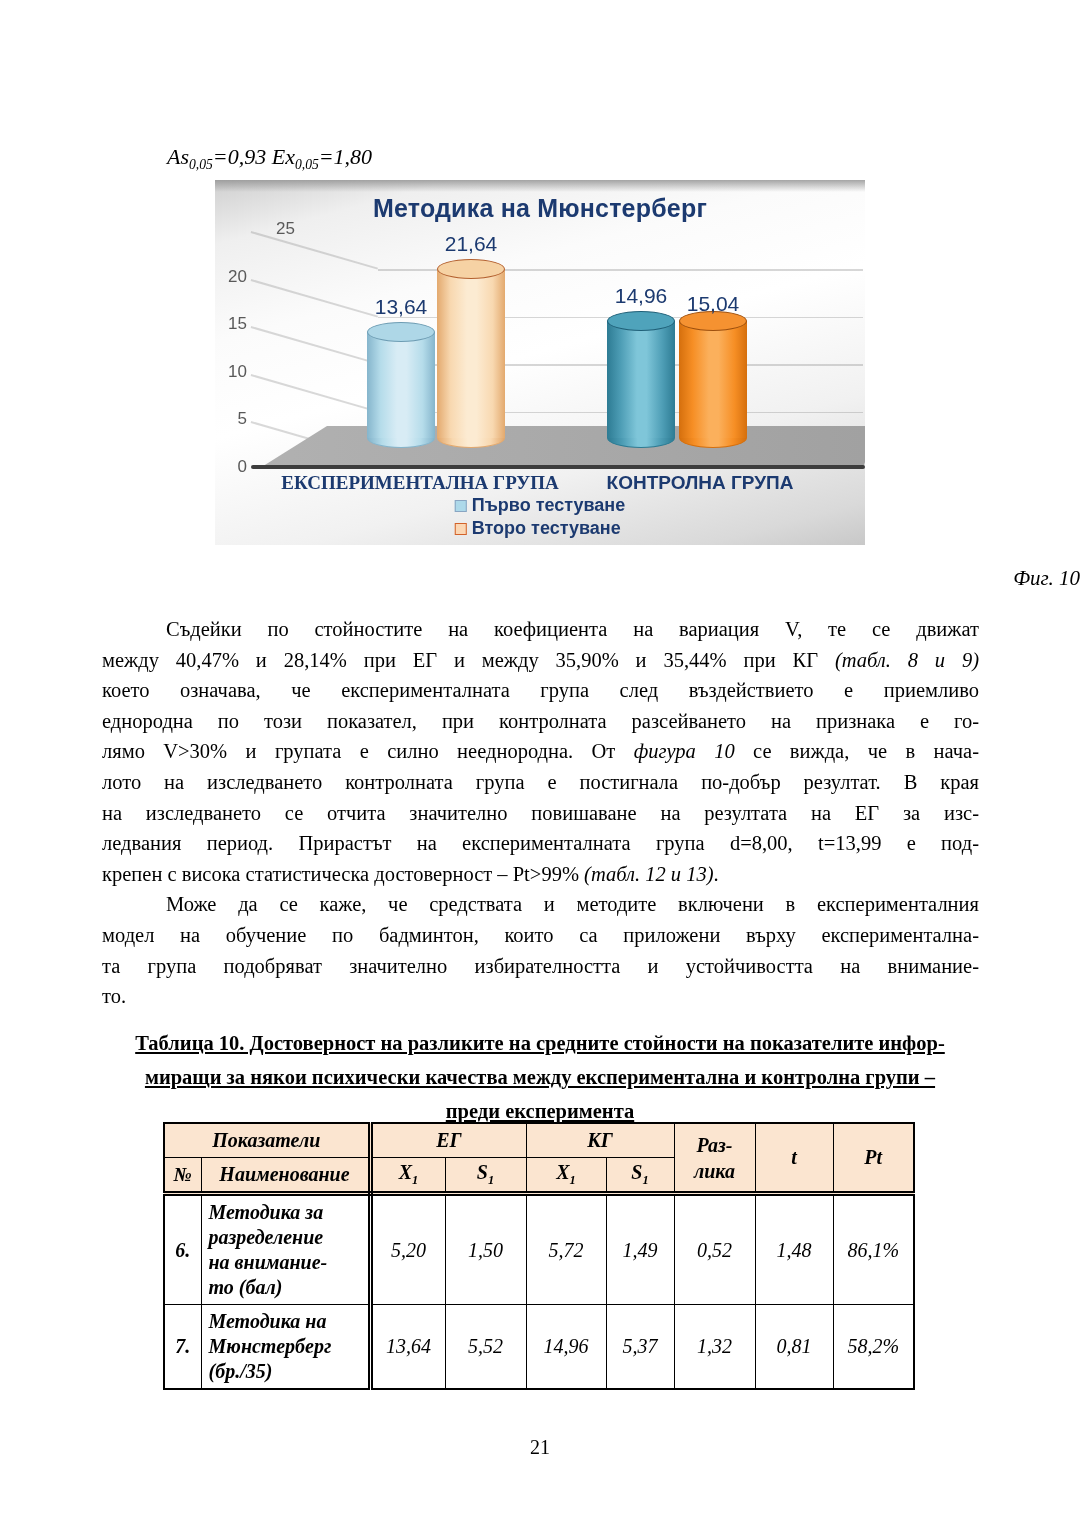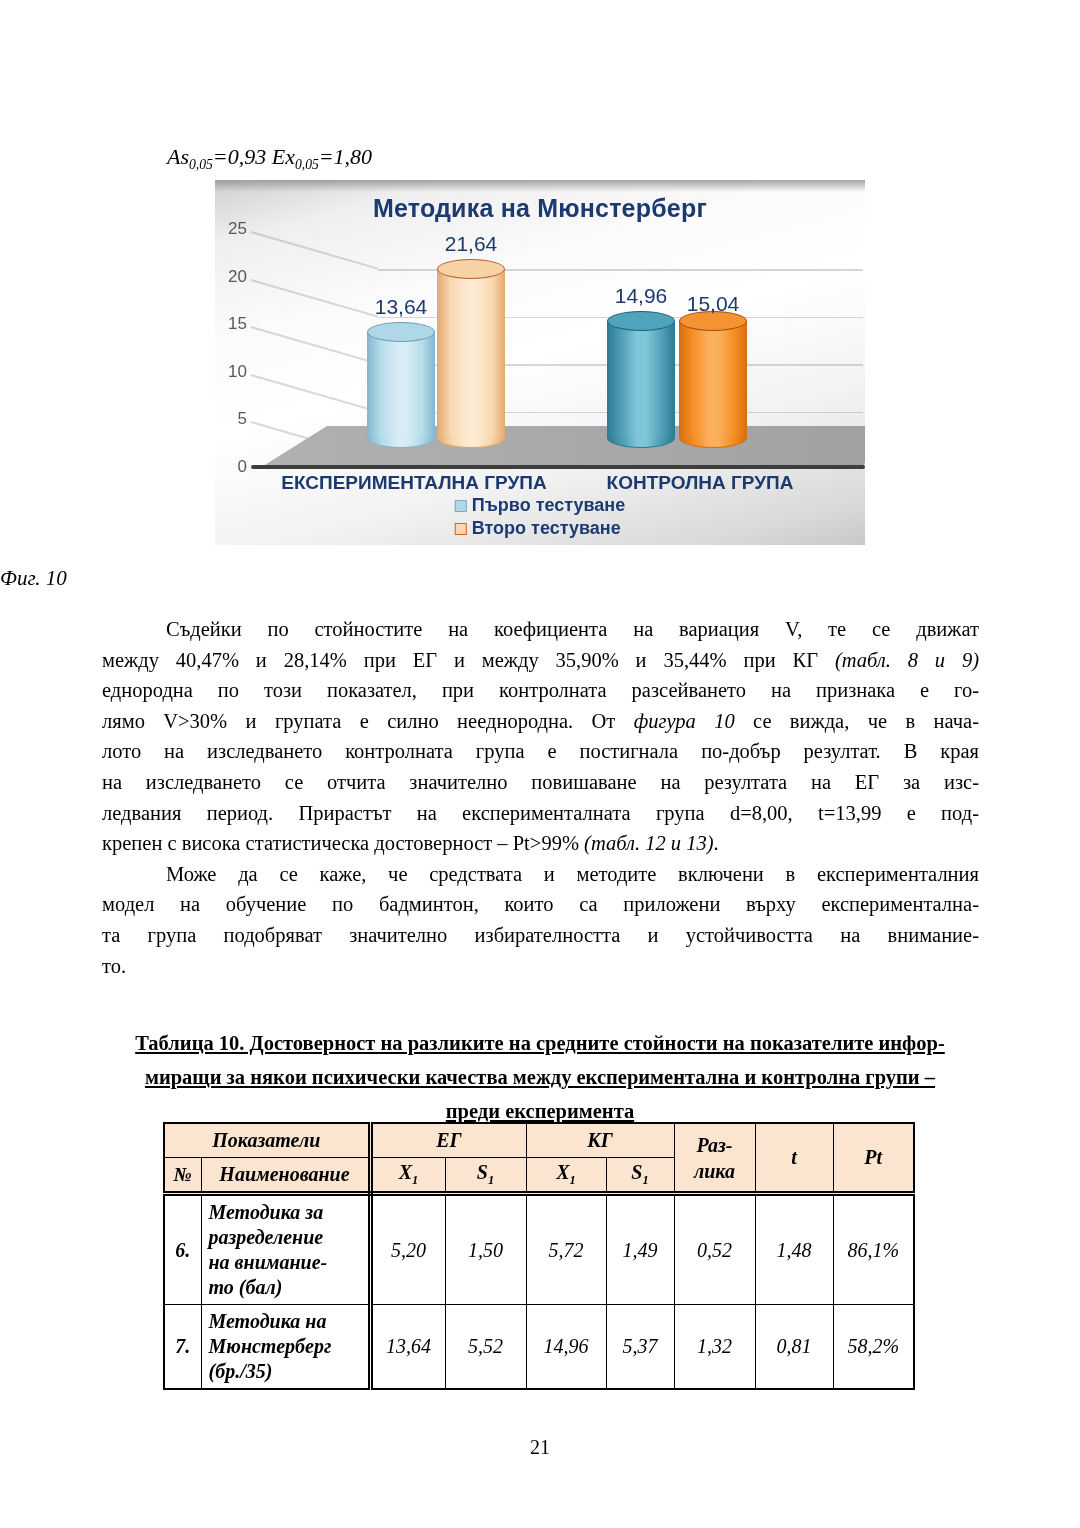--- a/index.html
+++ b/index.html
@@ -38,21 +38,21 @@
   .cyl-top{position:absolute;left:0;right:0;top:0;height:20px;border-radius:50%;box-sizing:border-box;
          background:var(--top);border:1px solid var(--rim);}
   .bar-label{position:absolute;width:90px;text-align:center;font-size:21px;font-weight:normal;color:var(--navy);z-index:5;}
   .cat-label{position:absolute;top:292px;text-align:center;font-size:19px;font-weight:bold;color:var(--navy);z-index:5;}
   .legend{position:absolute;left:50%;transform:translateX(-50%);top:314px;z-index:5;}
   .legend-item{display:flex;align-items:center;gap:5px;height:23px;}
   .legend-swatch{width:12px;height:12px;border:1.5px solid #888;box-sizing:border-box;background:#ccc;}
   .legend-label{font-size:18px;font-weight:bold;color:var(--navy);}
 
   
-  .fig-caption{position:absolute;left:0;right:0;top:566px;text-align:left;font-style:italic;font-size:21px;}
+  .fig-caption{position:absolute;left:0;right:0;top:566px;text-align:right;font-style:italic;font-size:21px;}
 
   
   .bodytext{position:absolute;left:102px;top:614px;width:877px;font-size:20.5px;}
   .para .tline{line-height:30.6px;text-align:justify;text-align-last:justify;white-space:normal;}
   .para .tline.indent{text-indent:64px;}
   .para .tline.last{text-align-last:left;}
   .it{font-style:italic;}
 
   
   .table-caption{position:absolute;left:90px;top:1026px;width:900px;font-weight:bold;font-size:20.5px;}
@@ -97,21 +97,21 @@
         <div class="gridline horiz" style="top: 231.9px;"></div>
         <div class="ytick" style="top: 181.9px; color: rgb(89, 89, 89);">10</div>
         <div class="gridline diag" style="left: 36px; top: 146.35px;"></div>
         <div class="gridline horiz" style="top: 184.35px;"></div>
         <div class="ytick" style="top: 134.35px; color: rgb(89, 89, 89);">15</div>
         <div class="gridline diag" style="left: 36px; top: 98.8px;"></div>
         <div class="gridline horiz" style="top: 136.8px;"></div>
         <div class="ytick" style="top: 86.8px; color: rgb(89, 89, 89);">20</div>
         <div class="gridline diag" style="left: 36px; top: 51.25px;"></div>
         <div class="gridline horiz" style="top: 89.25px;"></div>
-        <div class="ytick" style="top: 39.25px; color: rgb(89, 89, 89);">25</div>
+        <div class="ytick" style="top: 39.25px; color: rgb(89, 89, 89); padding-left: 48px;">25</div>
         <div class="cyl" style="left: 152px; top: 141.608px; width: 68px; height: 126.392px; --light: #d8ecf5; --mid: #b5dcea; --edge: #85b5cc; --top: #aed7e7; --rim: #6d9cb3;">
           <div class="cyl-bot"></div>
           <div class="cyl-body"></div>
           <div class="cyl-top"></div>
         </div>
         <div class="bar-label" style="left: 141px; top: 114.608px;">13,64</div>
         <div class="cyl" style="left: 392px; top: 131.312px; width: 68px; height: 136.688px; --light: #7fc6d9; --mid: #4d9db5; --edge: #2d7b93; --top: #4fa3bb; --rim: #1f5f77;">
           <div class="cyl-bot"></div>
           <div class="cyl-body"></div>
           <div class="cyl-top"></div>
@@ -122,41 +122,42 @@
           <div class="cyl-body"></div>
           <div class="cyl-top"></div>
         </div>
         <div class="bar-label" style="left: 211px; top: 52.208px;">21,64</div>
         <div class="cyl" style="left: 464px; top: 130.688px; width: 68px; height: 137.312px; --light: #fbb05c; --mid: #f68e24; --edge: #d56f0d; --top: #f59231; --rim: #9c4f0e;">
           <div class="cyl-bot"></div>
           <div class="cyl-body"></div>
           <div class="cyl-top"></div>
         </div>
         <div class="bar-label" style="left: 453px; top: 112px;">15,04</div>
-        <div class="cat-label" style="left: 4px; width: 390px;">ЕКСПЕРИМЕНТАЛНА ГРУПА</div>
+        <div class="cat-label" style="left: 10px; width: 390px; font-family: Liberation Serif, serif;">ЕКСПЕРИМЕНТАЛНА ГРУПА</div>
         <div class="cat-label" style="left: 325px; width: 320px;">КОНТРОЛНА ГРУПА</div>
       </div>
     <div class="legend">
       <div class="legend-item">
         <span class="legend-swatch" style="background: rgb(173, 217, 234); border-color: rgb(137, 165, 194);"></span>
         <span class="legend-label">Първо тестуване</span>
       </div>
       <div class="legend-item">
         <span class="legend-swatch" style="background: rgb(251, 215, 180); border-color: rgb(210, 98, 42);"></span>
         <span class="legend-label">Второ тестуване</span>
       </div>
     </div>
   </div>
 
   <div class="fig-caption">Фиг. 10</div>
 
   <div class="bodytext">
     <div class="para">
         <div class="tline indent"><span>Съдейки по стойностите на коефициента на вариация V, те се движат</span></div>
         <div class="tline"><span>между 40,47% и 28,14% при ЕГ и между 35,90% и 35,44% при КГ </span><span class="it">(табл. 8 и 9)</span></div>
+        <div class="tline"><span>което означава, че експерименталната група след въздействието е приемливо</span></div>
         <div class="tline"><span>еднородна по този показател, при контролната разсейването на признака е го-</span></div>
         <div class="tline"><span>лямо V&gt;30% и групата е силно нееднородна. От </span><span class="it">фигура 10</span><span> се вижда, че в нача-</span></div>
         <div class="tline"><span>лото на изследването контролната група е постигнала по-добър резултат. В края</span></div>
         <div class="tline"><span>на изследването се отчита значително повишаване на резултата на ЕГ за изс-</span></div>
         <div class="tline"><span>ледвания период. Прирастът на експерименталната група d=8,00, t=13,99 е под-</span></div>
         <div class="tline last"><span>крепен с висока статистическа достоверност – Pt&gt;99% </span><span class="it">(табл. 12 и 13)</span><span>.</span></div>
       </div>
     <div class="para">
         <div class="tline indent"><span>Може да се каже, че средствата и методите включени в експерименталния</span></div>
         <div class="tline"><span>модел на обучение по бадминтон, които са приложени върху експериментална-</span></div>

